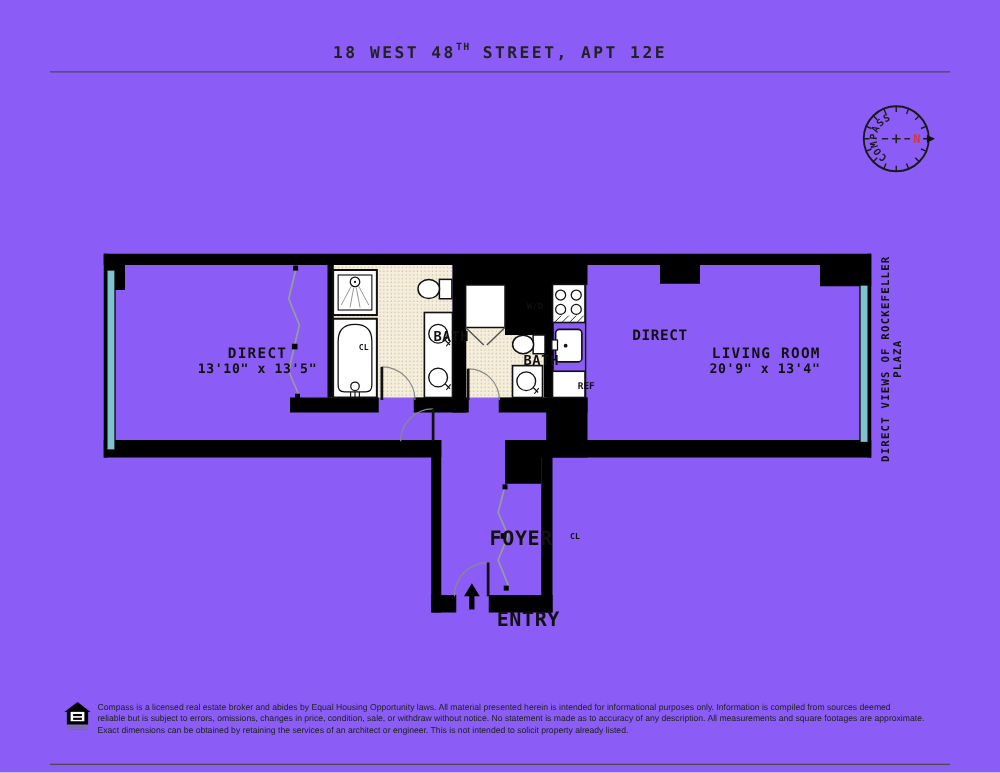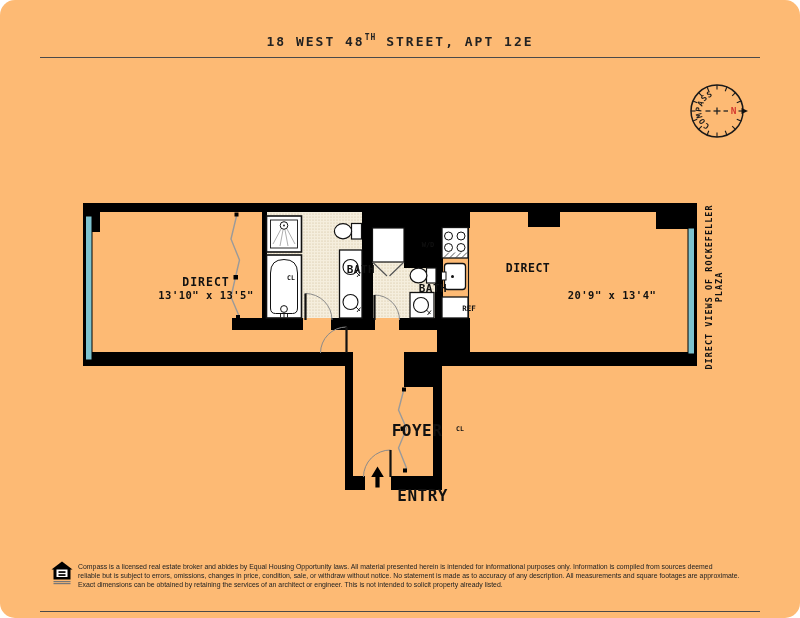--- a/index.html
+++ b/index.html
@@ -1,17 +1,17 @@
 <!DOCTYPE html>
 <html><head>
 <meta charset="utf-8">
 <style>
   html,body{margin:0;padding:0;background:#fff;}
-  .canvas{position:relative;width:800px;height:618px;background:#fdba74;overflow:hidden;
-          font-family:"DejaVu Sans Mono","Liberation Mono",monospace;color:#111;border-radius:15px;}
+  .canvas{position:relative;width:800px;height:618px;background:#8b5cf6;overflow:hidden;
+          font-family:"DejaVu Sans Mono","Liberation Mono",monospace;color:#111;}
   .abs{position:absolute;}
   .lbl{position:absolute;text-align:center;font-weight:700;color:#111;white-space:nowrap;margin-left:40px;}
   .title{position:absolute;left:0;top:33px;width:800px;text-align:center;
          font-size:13px;font-weight:600;letter-spacing:2px;color:#222;}
   .title sup{font-size:8px;vertical-align:6px;letter-spacing:1px;}
   .rule{position:absolute;left:40px;width:720px;height:1px;background:#4a4a4a;}
   .vnote{position:absolute;left:627px;top:281px;width:166px;height:12px;text-align:center;
          font-size:8.5px;font-weight:700;letter-spacing:1px;transform:rotate(-90deg);color:#111;}
   .footer-text{position:absolute;left:78px;top:562px;width:688px;
                font-family:"Liberation Sans","DejaVu Sans",sans-serif;
@@ -212,20 +212,21 @@
     </g>
 
     <polygon points="377.5,466.5 383.8,477 379.6,477 379.6,487.5 375.4,487.5 375.4,477 371.2,477" fill="#000"></polygon>
   </svg>
 
   <div class="lbl" style="left:96px;top:275px;width:140px;font-size:11.5px;letter-spacing:1px;">DIRECT</div>
   <div class="lbl" style="left:86px;top:289px;width:160px;font-size:10.5px;letter-spacing:0.5px;">13'10" x 13'5"</div>
   <div class="lbl" style="left:291px;top:263px;width:60px;font-size:11px;letter-spacing:0.5px;">BATH</div>
   <div class="lbl" style="left:363px;top:282px;width:60px;font-size:11px;letter-spacing:0.5px;">BATH</div>
   <div class="lbl" style="left:448px;top:261px;width:80px;font-size:11.5px;letter-spacing:0.5px;">DIRECT</div>
+  <div class="lbl" style="left:493px;top:275px;width:160px;font-size:11.5px;letter-spacing:1px;">LIVING ROOM</div>
   <div class="lbl" style="left:492px;top:289px;width:160px;font-size:10.5px;letter-spacing:0.5px;">20'9" x 13'4"</div>
   <div class="lbl" style="left:372px;top:240.5px;width:32px;font-size:7px;">W/D</div>
   <div class="lbl" style="left:416px;top:303.5px;width:26px;font-size:7.5px;">REF</div>
   <div class="lbl" style="left:243px;top:273.5px;width:16px;font-size:6.5px;">CL</div>
   <div class="lbl" style="left:412px;top:425px;width:16px;font-size:6.5px;">CL</div>
   <div class="lbl" style="left:347px;top:421px;width:60px;font-size:16px;letter-spacing:0.5px;">FOYER</div>
   <div class="lbl" style="left:348px;top:486px;width:60px;font-size:16px;letter-spacing:0.5px;text-align:right;">ENTRY</div>
 
   <div class="vnote">DIRECT VIEWS OF ROCKEFELLER PLAZA</div>
 

